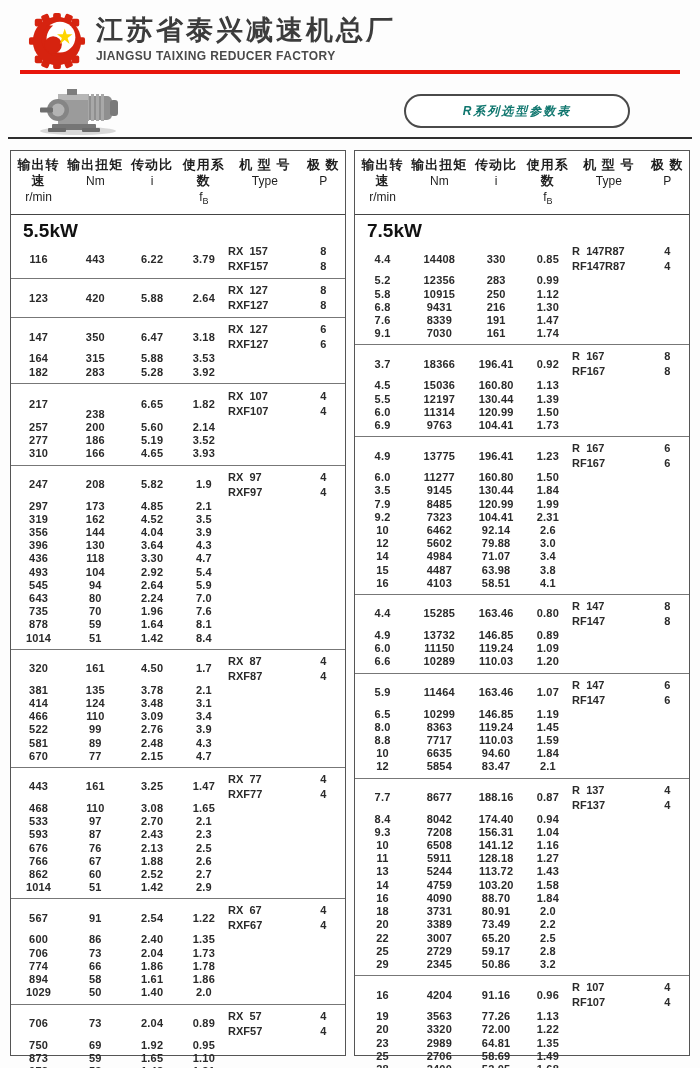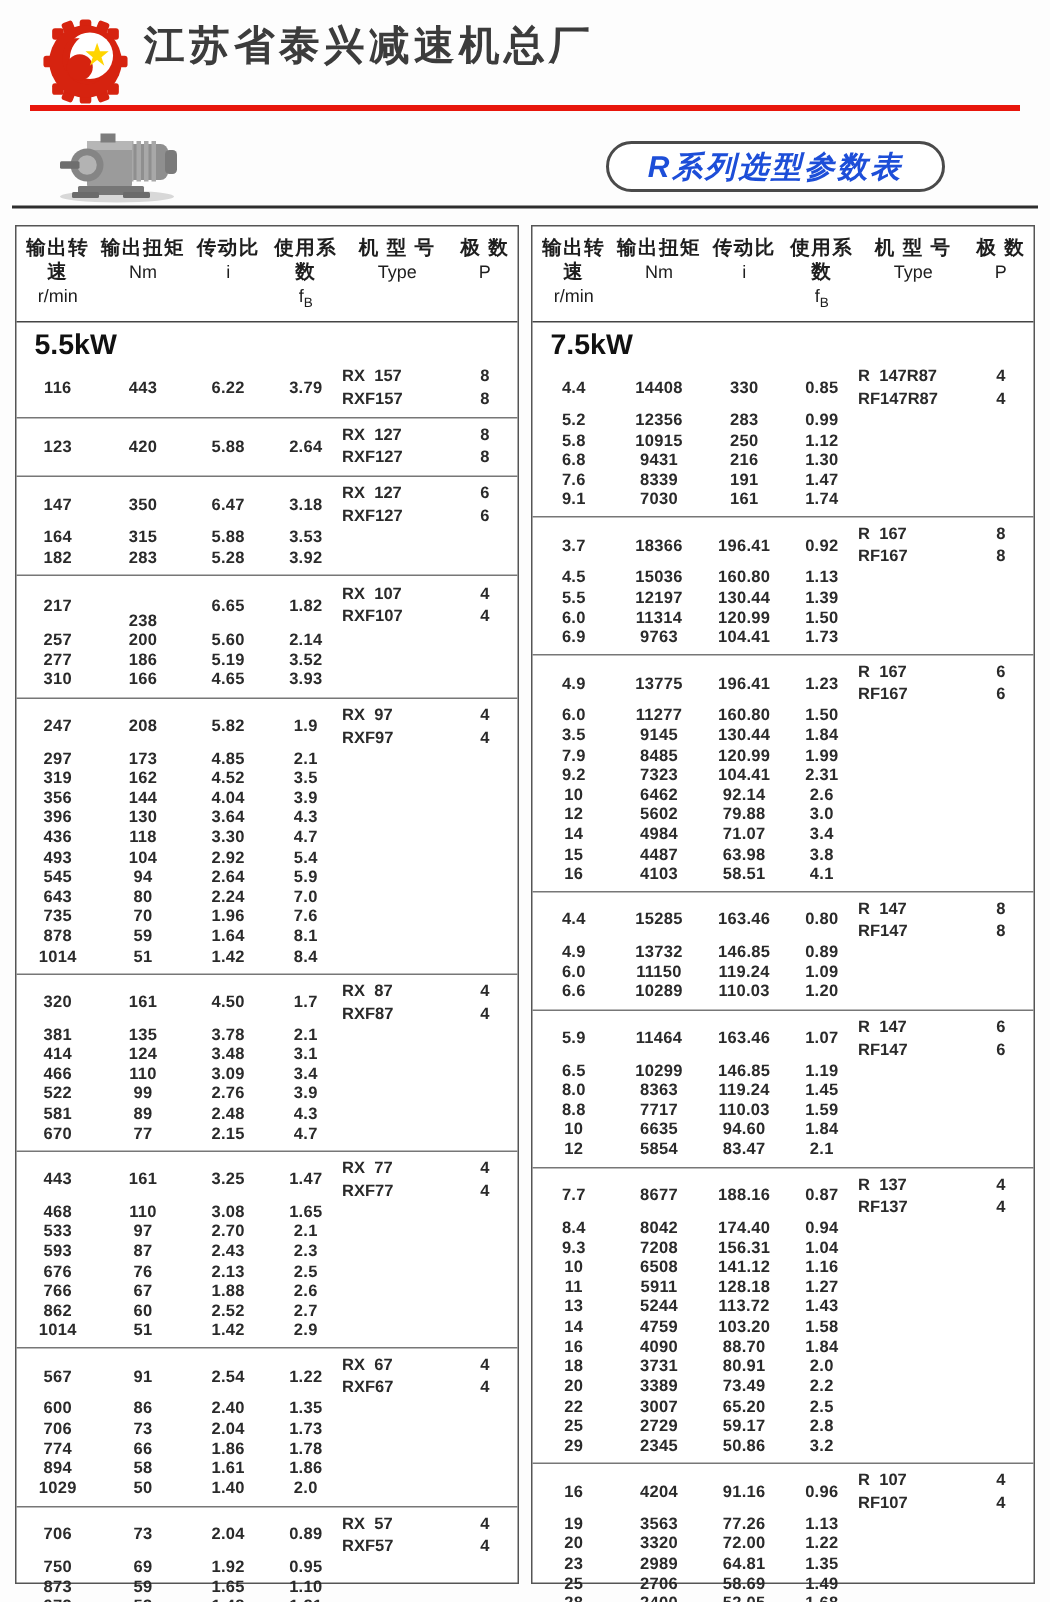--- a/index.html
+++ b/index.html
@@ -15,21 +15,21 @@
   .co-names{position:absolute;left:96px;top:14px;}
   .co-cn{font-size:27px;font-weight:700;color:#3c3c3c;letter-spacing:3px;line-height:32px;}
   .co-en{font-size:12px;font-weight:700;color:#4a4a4a;letter-spacing:.4px;margin-top:3px;}
   .red-rule{position:absolute;left:20px;top:70px;width:660px;height:4px;background:#e8160c;}
   
   .sub{position:absolute;left:0;top:78px;width:700px;height:60px;}
   .machine{position:absolute;left:34px;top:6px;width:88px;height:52px;}
   .badge{
     position:absolute;right:70px;top:16px;min-width:190px;height:30px;
     border:2px solid #4a4a4a;border-radius:17px;display:flex;align-items:center;justify-content:center;
-    padding:0 16px;font-size:20px;font-weight:800;font-style:italic;color:#1d4ed8;letter-spacing:2px;background:#fff;
+    padding:0 16px;font-size:12px;font-weight:800;font-style:italic;color:#0f766e;letter-spacing:2px;background:#fff;
   }
   .dark-rule{position:absolute;left:8px;top:137px;width:684px;height:2px;background:#2e2e2e;}
   
   .tables{position:absolute;left:0;top:150px;width:568px;height:908px;}
   .panel{
     position:absolute;top:0;height:906px;width:336px;border:1.5px solid #555;background:#fff;
     display:flex;flex-direction:column;box-sizing:border-box;
   }
   #panel-0{left:10px;} #panel-1{left:354px;}
   .thead{
@@ -75,20 +75,21 @@
       </g>
       <circle cx="30" cy="30" r="25"></circle>
     </g>
     <circle cx="33" cy="26" r="16" fill="#ffffff"></circle>
     <path d="M20 14 C14 20 12 30 17 38 C22 46 33 48 40 43 C31 46 22 41 20 33 C18 26 20 19 26 14 Z" fill="#d6230f"></path>
     <circle cx="26" cy="34" r="9" fill="#d6230f"></circle>
     <polygon points="38,17 40,23 46,23 41,27 43,33 38,29 33,33 35,27 30,23 36,23" fill="#ffd500"></polygon>
   </svg>
   <div class="co-names">
     <div class="co-cn">江苏省泰兴减速机总厂</div>
+    <div class="co-en">JIANGSU TAIXING REDUCER FACTORY</div>
   </div>
 </div>
 <div class="red-rule"></div>
 
 <div class="sub">
   <svg class="machine" viewBox="0 0 88 52">
     <ellipse cx="44" cy="47" rx="38" ry="4" fill="#d8d8d8"></ellipse>
     <rect x="50" y="12" width="28" height="24" rx="5" fill="#8f8f8f"></rect>
     <rect x="52" y="10" width="3" height="27" fill="#a8a8a8"></rect>
       <rect x="57" y="10" width="3" height="27" fill="#a8a8a8"></rect>

